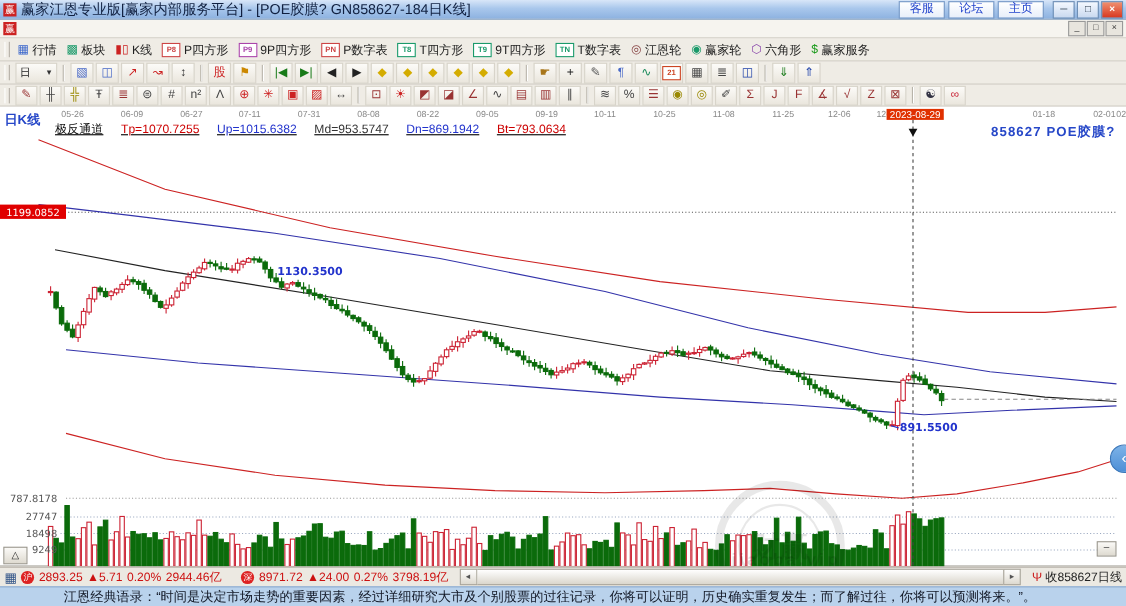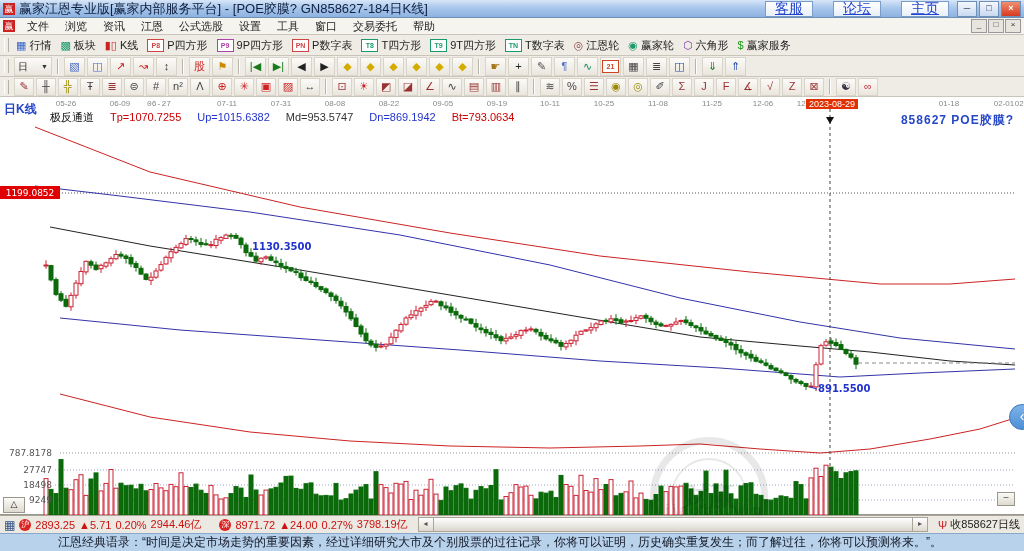--- a/index.html
+++ b/index.html
@@ -5,22 +5,22 @@
   html,body{margin:0;padding:0;}
   body{width:1024px;height:551px;position:relative;overflow:hidden;
        font-family:"Liberation Sans","DejaVu Sans",sans-serif;background:#fff;font-size:11px;}
   .band{position:absolute;left:0;width:1024px;box-sizing:border-box;}
   
   .titlebar{top:0;height:18px;background:linear-gradient(#d8e6f8,#a9c7ec 45%,#8db2e0);
             border-bottom:1px solid #6f8fb5;display:flex;align-items:center;padding:0 3px;}
   .app-icon{width:12px;height:12px;background:#c22;color:#fff;font-size:9px;line-height:12px;
             text-align:center;margin-right:4px;flex:0 0 auto;}
   .title-text{font-size:13px;color:#102040;white-space:nowrap;overflow:hidden;flex:1;}
-  .tbtn-link{height:14px;padding:0 9px;margin-left:20px;background:linear-gradient(#ffffff,#e8effa);
-             border:1px solid #7a9cc8;color:#2244cc;font-size:14px;line-height:13px;cursor:default;text-decoration:underline;}
+  .tbtn-link{height:14px;padding:0 9px;margin-left:3px;background:linear-gradient(#ffffff,#e8effa);
+             border:1px solid #7a9cc8;color:#2244cc;font-size:11px;line-height:13px;cursor:default;}
   .winbtns{display:flex;margin-left:8px;gap:2px;}
   .wbtn{width:18px;height:14px;border:1px solid #6f8fb5;background:linear-gradient(#f4f8ff,#c9d9ef);
         font-size:9px;line-height:12px;text-align:center;color:#234;}
   .wbtn.close{background:linear-gradient(#f09070,#d83820);color:#fff;font-weight:bold;}
   
   .menubar{top:18px;height:17px;background:#f6f4ef;border-bottom:1px solid #c9c5bb;
            display:flex;align-items:center;padding:0 3px;}
   .menu-item{padding:1px 8px;color:#222;}
   .mdi{margin-left:auto;display:flex;gap:1px;}
   .mdibtn{width:14px;height:12px;border:1px solid #999;background:#e8e5de;font-size:8px;
@@ -42,21 +42,21 @@
   .vsep{width:1px;height:15px;background:#b8b4aa;border-right:1px solid #fff;margin:0 4px;}
   .ddp{width:30px;justify-content:space-between;padding:0 3px;font-size:10px;color:#222;}
   .caret{font-size:7px;color:#333;}
   
   .chart{top:97px;height:418px;background:#fff;}
   #chart-svg{position:absolute;left:0;top:0;}
   svg text{font-family:"DejaVu Sans","Liberation Sans",sans-serif;}
   .datelab{position:absolute;top:2px;transform:translateX(-50%);font-size:8px;color:#888;white-space:nowrap;padding-left:22px;}
   .datelab.hl{background:#e03000;color:#fff;padding:0 3px;font-size:9px;z-index:3;}
   .panel-label{position:absolute;left:4px;top:4px;color:#2647c8;font-weight:bold;font-size:12px;}
-  .indline{position:absolute;left:50px;top:13px;font-size:11px;white-space:nowrap;}
+  .indline{position:absolute;left:50px;top:13px;font-size:11px;white-space:nowrap;text-decoration:underline;}
   .indline span{margin-right:16px;}
   .instr{position:absolute;right:10px;top:15px;color:#2647c8;font-weight:bold;font-size:12px;letter-spacing:1px;}
   .wm{position:absolute;pointer-events:none;white-space:nowrap;}
   .wm-qq{left:702px;top:315px;font-size:19px;font-weight:bold;color:rgba(100,100,100,.38);letter-spacing:2px;}
   .wm-big{left:648px;top:338px;font-size:62px;font-weight:bold;color:rgba(0,0,0,.10);letter-spacing:4px;}
   .wm-seal{left:650px;top:340px;width:104px;height:104px;border:7px solid rgba(0,0,0,.09);border-radius:50%;
            display:flex;align-items:center;justify-content:center;}
   .wm-seal-in{width:72px;height:72px;border:2px solid rgba(0,0,0,.09);border-radius:50%;
            display:flex;align-items:center;justify-content:center;font-size:26px;font-weight:bold;color:rgba(0,0,0,.11);}
   .wm-url{left:665px;top:404px;font-size:15px;font-weight:bold;color:rgba(0,0,0,.12);letter-spacing:3px;}
@@ -95,21 +95,20 @@
   <div class="tbtn-link">主页</div>
   <div class="winbtns">
     <div class="wbtn">─</div>
     <div class="wbtn">□</div>
     <div class="wbtn close">×</div>
   </div>
 </div>
 
 <div class="band menubar">
   <div class="app-icon">赢</div>
-  <span id="menu-items"><span class="menu-item">文件</span><span class="menu-item">浏览</span><span class="menu-item">资讯</span><span class="menu-item">江恩</span><span class="menu-item">公式选股</span><span class="menu-item">设置</span><span class="menu-item">工具</span><span class="menu-item">窗口</span><span class="menu-item">交易委托</span><span class="menu-item">帮助</span></span>
   <div class="mdi">
     <div class="mdibtn">_</div>
     <div class="mdibtn">□</div>
     <div class="mdibtn">×</div>
   </div>
 </div>
 
 <div class="band tbar tb2" id="tb2">
     <div class="grip"></div>
     <div class="tbtn2">
@@ -763,21 +762,21 @@
       <text x="52" y="376.0" text-anchor="end" font-size="9" fill="#555">27747</text>
       <text x="52" y="391.0" text-anchor="end" font-size="9" fill="#555">18498</text>
       <text x="52" y="406.0" text-anchor="end" font-size="9" fill="#555">9249</text>
       <text x="252" y="153" font-size="10" fill="#2233cc" font-weight="bold">1130.3500</text>
       <text x="818" y="295" font-size="10" fill="#2233cc" font-weight="bold">891.5500</text>
       <line x1="810" y1="290" x2="817" y2="292" stroke="#2233cc"></line>
     </svg>
   <div id="date-axis">
       <span class="datelab" style="left: 55px;">05-26</span>
       <span class="datelab" style="left: 109px;">06-09</span>
-      <span class="datelab" style="left: 148px; font-family: Liberation Mono, monospace;">06-27</span>
+      <span class="datelab" style="left: 163px;">06-27</span>
       <span class="datelab" style="left: 216px;">07-11</span>
       <span class="datelab" style="left: 270px;">07-31</span>
       <span class="datelab" style="left: 324px;">08-08</span>
       <span class="datelab" style="left: 378px;">08-22</span>
       <span class="datelab" style="left: 432px;">09-05</span>
       <span class="datelab" style="left: 486px;">09-19</span>
       <span class="datelab" style="left: 539px;">10-11</span>
       <span class="datelab" style="left: 593px;">10-25</span>
       <span class="datelab" style="left: 647px;">11-08</span>
       <span class="datelab" style="left: 701px;">11-25</span>

